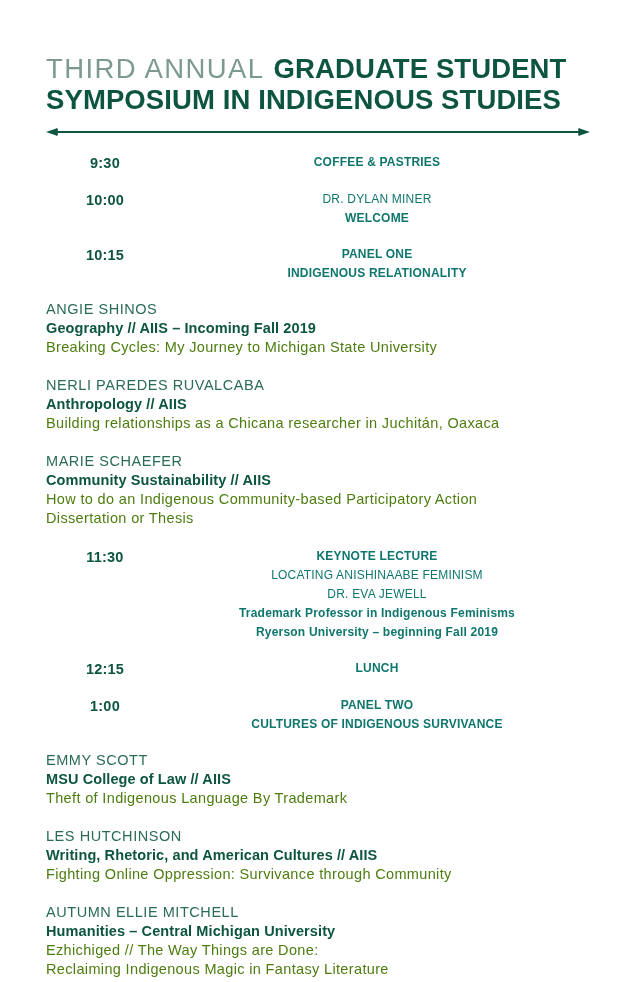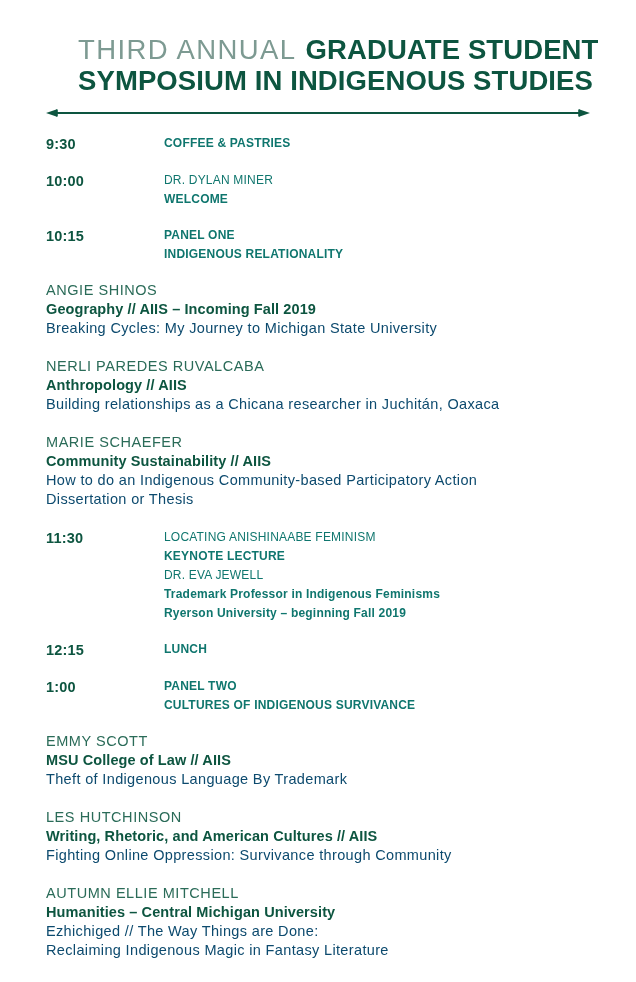--- a/index.html
+++ b/index.html
@@ -18,22 +18,21 @@
   .page {
     width: 636px;
     height: 982px;
     position: relative;
     box-sizing: border-box;
     padding: 0 46px;
   }
 
   
   .header {
-    padding-top: 34px;
-    margin-left: 32px;
+    padding-top: 53px;
   }
   .title-line {
     font-size: 27.5px;
     line-height: 31px;
     letter-spacing: 0.2px;
     color: #0d5540;
     white-space: nowrap;
   }
   .title-light {
     font-weight: 300;
@@ -62,20 +61,21 @@
   }
   .divider svg {
     display: block;
     width: 100%;
     height: 12px;
   }
 
   
   .schedule {
     margin-top: 15px;
+    text-align: center;
   }
   .sched-row {
     display: flex;
     align-items: flex-start;
     margin-bottom: 17px;
   }
   .sched-time {
     width: 118px;
     flex: 0 0 118px;
     font-size: 14.5px;
@@ -119,21 +119,21 @@
     font-weight: 700;
     letter-spacing: 0.1px;
     color: #0d5540;
     white-space: nowrap;
   }
   .p-talk {
     font-size: 14.5px;
     line-height: 19px;
     font-weight: 400;
     letter-spacing: 0.35px;
-    color: #0c4a6e;
+    color: #4d7c0f;
     white-space: nowrap;
   }
 </style>
 </head>
 <body>
 
 <div class="page">
 
   <div class="header">
     <div class="title-line">
@@ -191,22 +191,22 @@
         <div class="p-affil">Community Sustainability  // AIIS</div>
         <div class="p-talk">How to do an Indigenous Community-based Participatory Action</div>
         <div class="p-talk">Dissertation or Thesis</div>
       </div>
     </div>
 
   <div class="schedule" id="schedule-mid">
       <div class="sched-row">
         <div class="sched-time">11:30</div>
         <div class="sched-body">
+          <div class="sched-line w-bold">KEYNOTE LECTURE</div>
           <div class="sched-line w-reg">LOCATING ANISHINAABE FEMINISM</div>
-          <div class="sched-line w-bold">KEYNOTE LECTURE</div>
           <div class="sched-line w-reg">DR. EVA JEWELL</div>
           <div class="sched-line w-med">Trademark Professor in Indigenous Feminisms</div>
           <div class="sched-line w-med">Ryerson University – beginning Fall 2019</div>
         </div>
       </div>
       <div class="sched-row">
         <div class="sched-time">12:15</div>
         <div class="sched-body">
           <div class="sched-line w-bold">LUNCH</div>
         </div>

